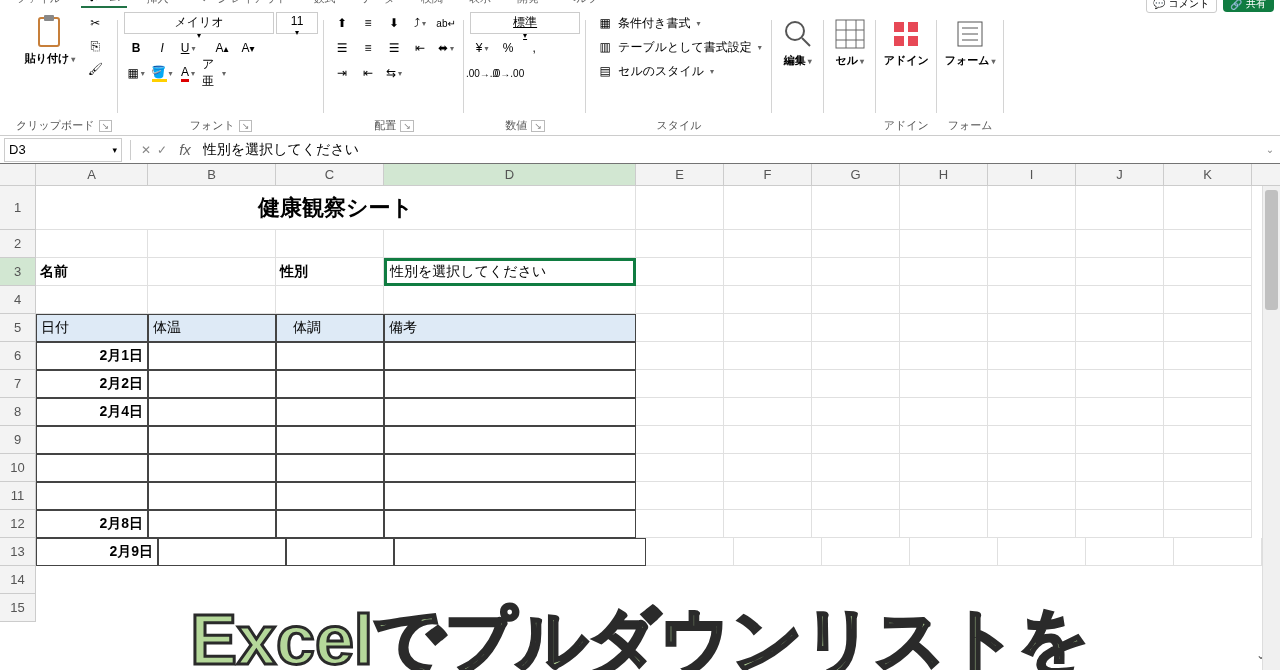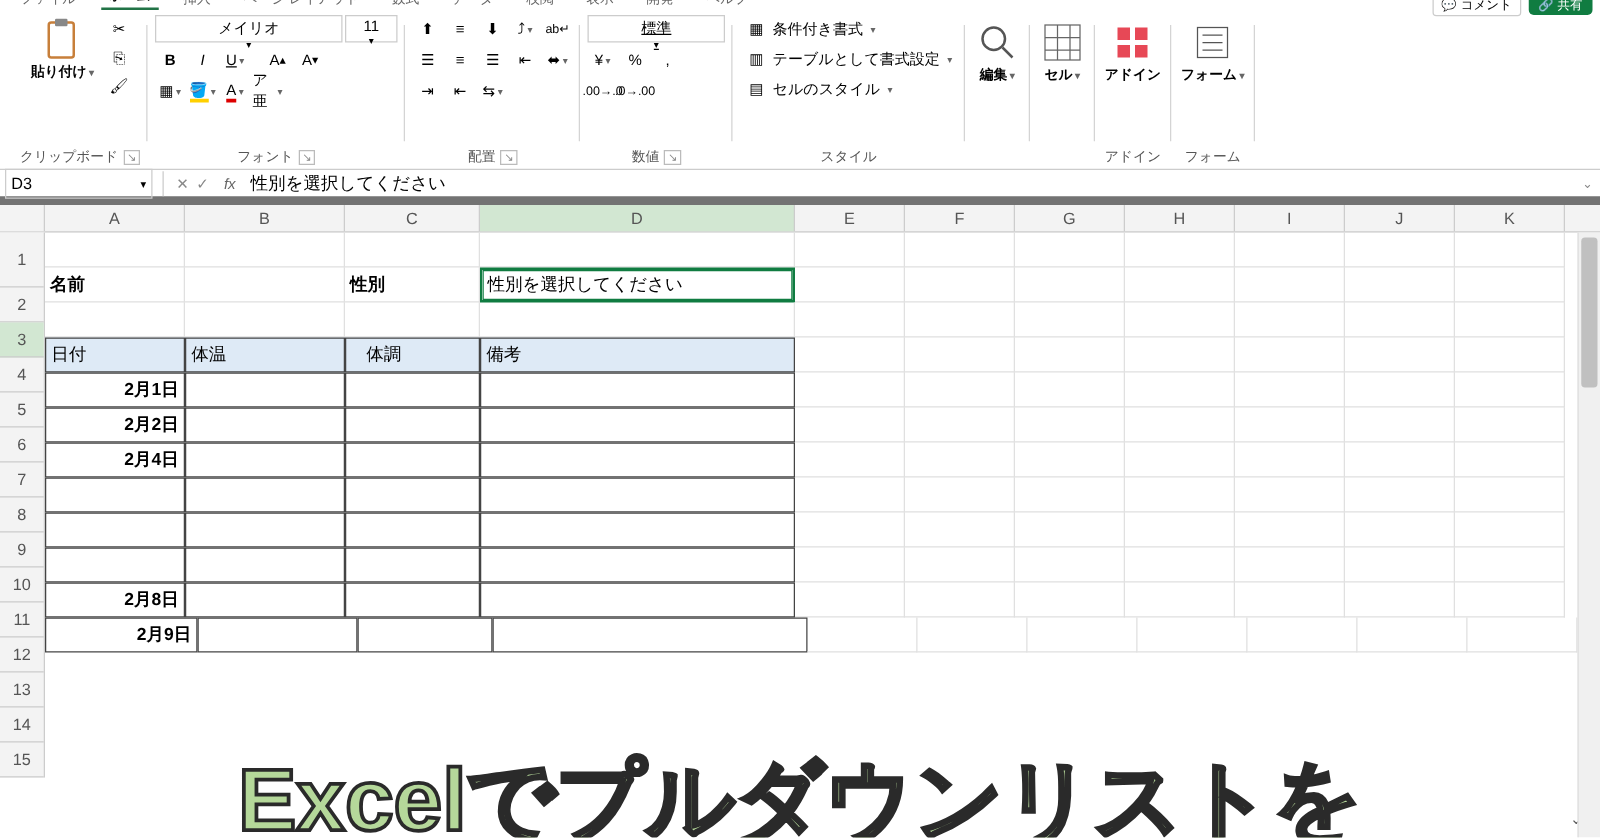--- a/index.html
+++ b/index.html
@@ -32,25 +32,25 @@
 .font-size{width:42px;height:22px;}
 .num-combo{width:110px;height:22px;text-decoration:underline;}
 .dd::after{content:'▾'; font-size:8px; margin-left:2px; color:#666;}
 .style-btn { display:flex; align-items:center; gap:4px; font-size:12px; padding:2px 4px; cursor:pointer;}
 .style-icon{width:18px;height:18px;display:flex;align-items:center;justify-content:center;}
 .big-group{display:flex;flex-direction:column;align-items:center;gap:2px;padding:4px 8px;cursor:pointer;}
 .big-icon{width:36px;height:36px;display:flex;align-items:center;justify-content:center;}
 .collapse-btn{position:absolute;right:14px;bottom:8px;font-size:12px;color:#555;cursor:pointer;}
 
 
-.fxbar { height:28px; border-bottom:7px solid #737373; display:flex; align-items:center; background:#fff;}
+.fxbar { height:28px; border-bottom:1px solid #737373; display:flex; align-items:center; background:#fff;}
 .namebox { width:118px; height:24px; border:1px solid #ccc; margin:0 4px; display:flex; align-items:center; justify-content:space-between; padding:0 4px; font-size:13px;}
 .fx-sep{width:1px;height:20px;background:#ccc;margin:0 4px;}
 .fx-icons{display:flex;gap:6px;font-size:12px;color:#888;padding:0 6px;}
-.fx-label{font-style:italic;font-size:12px;color:#666;padding:0 6px;text-align:right;}
+.fx-label{font-style:italic;font-size:15px;color:#666;padding:0 6px;text-align:right;}
 .fx-input{flex:1;border:none;outline:none;font-size:14px;padding:0 6px;}
 .fx-dd{width:20px;text-align:center;color:#888;font-size:10px;cursor:pointer;}
 
 
 .sheet-wrap{position:relative;height:506px;display:flex;}
 .colheads{height:22px;display:flex;background:#f3f3f3;border-bottom:1px solid #ccc;}
 .corner{width:36px;border-right:1px solid #ccc;background:#f3f3f3;}
 .colhead{border-right:1px solid #ccc;display:flex;align-items:center;justify-content:center;font-size:13px;color:#555;}
 .colhead.sel{background:#d2e7d2;}
 .gridbody{display:flex;}
@@ -350,20 +350,30 @@
           <div class="rowhead" style="height: 28px;">8</div>
           <div class="rowhead" style="height: 28px;">9</div>
           <div class="rowhead" style="height: 28px;">10</div>
           <div class="rowhead" style="height: 28px;">11</div>
           <div class="rowhead" style="height: 28px;">12</div>
           <div class="rowhead" style="height: 28px;">13</div>
           <div class="rowhead" style="height: 28px;">14</div>
           <div class="rowhead" style="height: 28px;">15</div>
         </div>
       <div class="cells" id="cells">
+          <div class="row" style="height: 44px;">
+            <div class="cell title" style="width: 600px;">健康観察シート</div>
+            <div class="cell " style="width: 88px;"></div>
+            <div class="cell " style="width: 88px;"></div>
+            <div class="cell " style="width: 88px;"></div>
+            <div class="cell " style="width: 88px;"></div>
+            <div class="cell " style="width: 88px;"></div>
+            <div class="cell " style="width: 88px;"></div>
+            <div class="cell " style="width: 88px;"></div>
+          </div>
           <div class="row" style="height: 28px;">
             <div class="cell " style="width: 112px;"></div>
             <div class="cell " style="width: 128px;"></div>
             <div class="cell " style="width: 108px;"></div>
             <div class="cell " style="width: 252px;"></div>
             <div class="cell " style="width: 88px;"></div>
             <div class="cell " style="width: 88px;"></div>
             <div class="cell " style="width: 88px;"></div>
             <div class="cell " style="width: 88px;"></div>
             <div class="cell " style="width: 88px;"></div>

